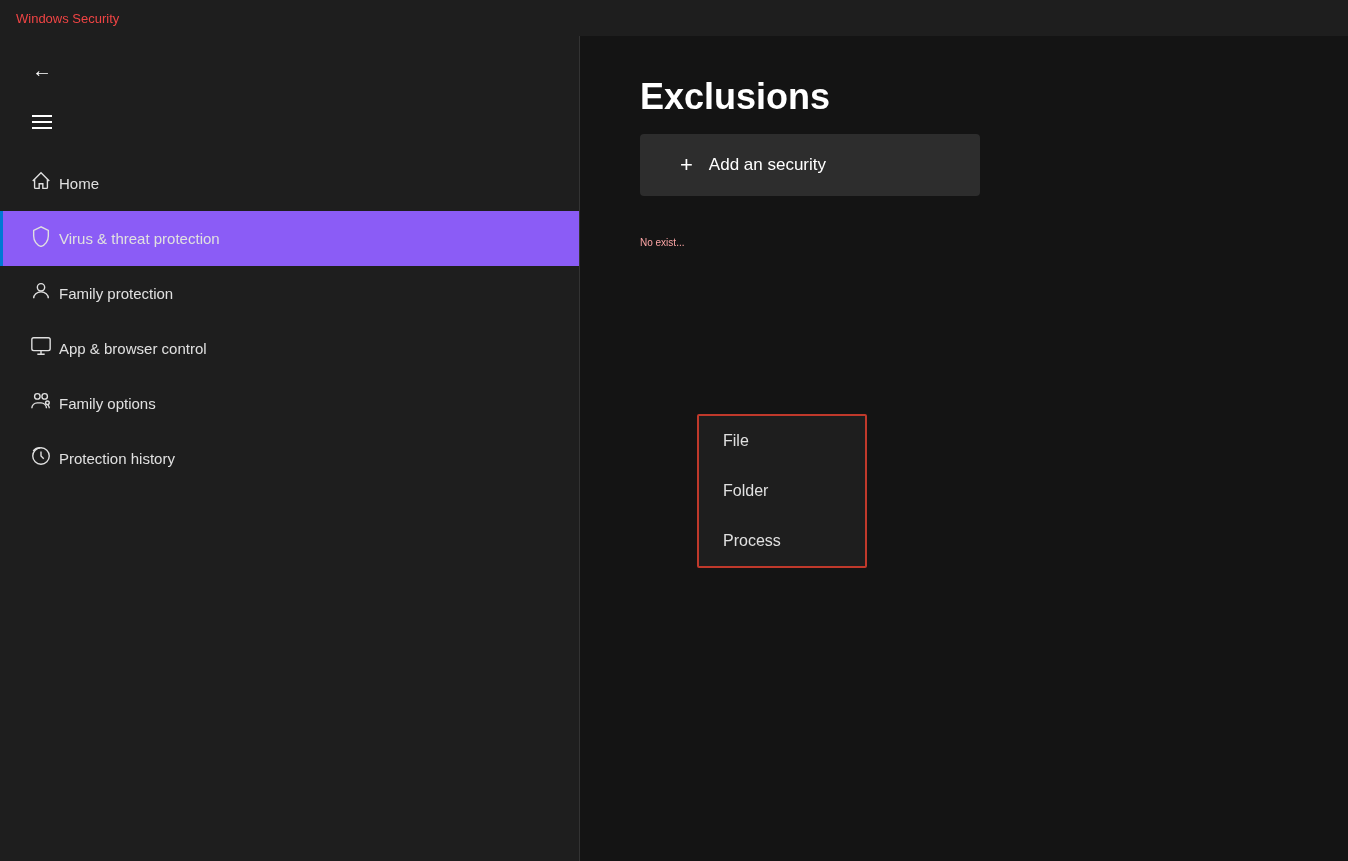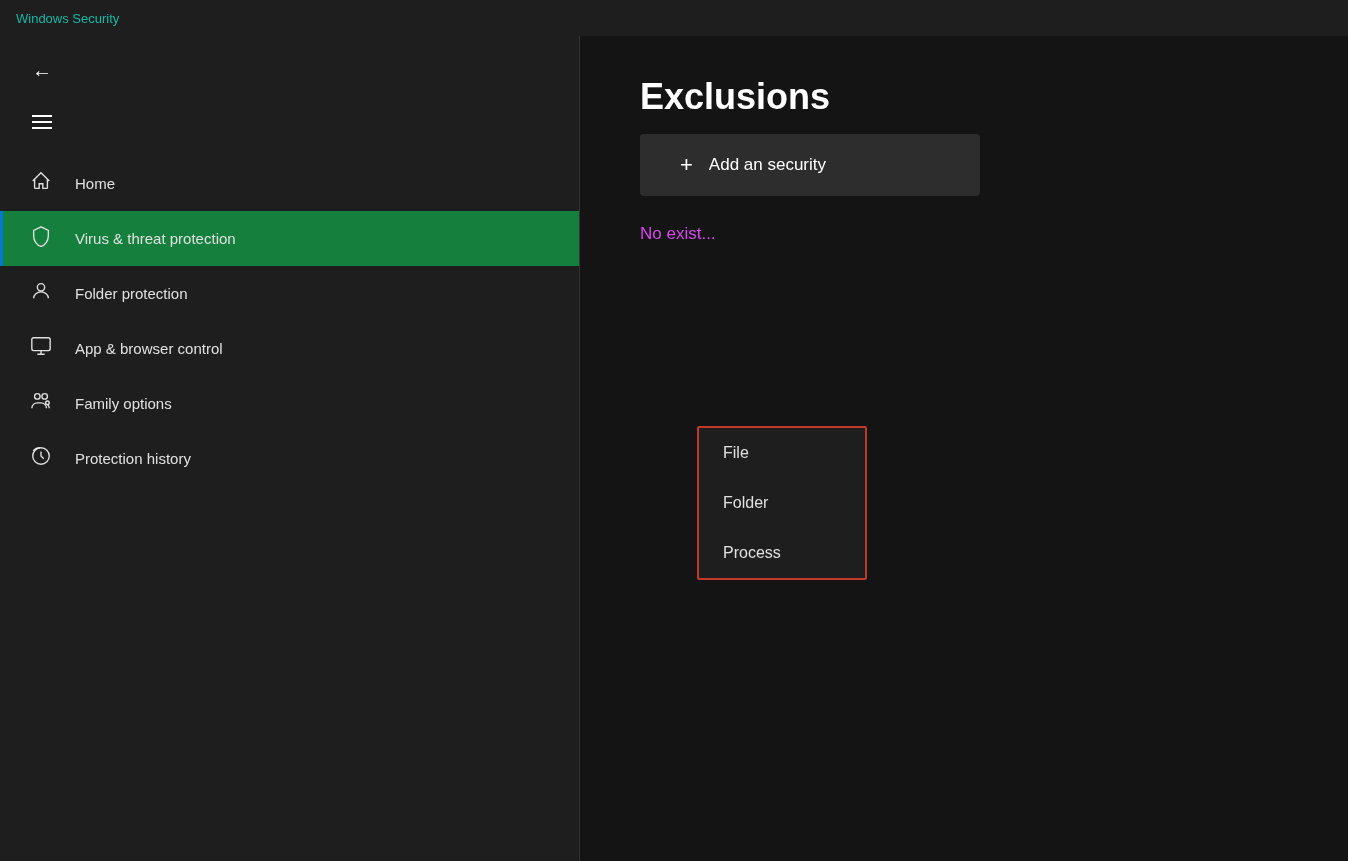--- a/index.html
+++ b/index.html
@@ -9,21 +9,21 @@
       width: 1348px;
       height: 861px;
       overflow: hidden;
       display: flex;
       flex-direction: column;
     }
 
     
     .title-bar {
       background: #1e1e1e;
-      color: #14b8a6;
+      color: #ef4444;
       padding: 12px 16px;
       font-size: 13px;
       font-weight: 400;
       height: 36px;
       display: flex;
       align-items: center;
       flex-shrink: 0;
     }
 
     
@@ -89,31 +89,31 @@
     .nav-items {
       list-style: none;
       padding: 8px 0;
       flex: 1;
       overflow-y: auto;
     }
 
     .nav-item {
       display: flex;
       align-items: center;
-      gap: 20px;
+      gap: 4px;
       padding: 14px 24px;
       color: #e0e0e0;
       font-size: 15px;
       cursor: pointer;
       position: relative;
       border-left: 3px solid transparent;
     }
     .nav-item.active {
       border-left: 3px solid #0078d4;
-      background: #15803d;
+      background: #8b5cf6;
     }
 
     .nav-icon {
       font-size: 20px;
       width: 28px;
       text-align: center;
       color: #e0e0e0;
       flex-shrink: 0;
     }
 
@@ -155,29 +155,29 @@
       min-width: 340px;
       position: relative;
     }
 
     .add-icon {
       font-size: 22px;
       color: #fff;
     }
 
     .no-existing-text {
-      color: #d946ef;
-      font-size: 17px;
-      margin-top: 28px;
+      color: #fca5a5;
+      font-size: 10px;
+      margin-top: 41px;
     }
 
     
     .dropdown-menu {
       position: absolute;
-      top: 292px;
+      top: 280px;
       left: 57px;
       background: #1e1e1e;
       border: 2px solid #c0392b;
       min-width: 170px;
       z-index: 100;
       border-radius: 2px;
     }
 
     .dropdown-item {
       padding: 16px 24px;
@@ -231,21 +231,21 @@
         <span>Virus &amp; threat protection</span>
       </li>
 
       <li class="nav-item">
         <span class="nav-icon">
           <svg width="22" height="22" viewBox="0 0 24 24" fill="none" stroke="currentColor" stroke-width="1.5">
             <circle cx="12" cy="8" r="4"></circle>
               <path d="M4 20c0-4 3.58-7 8-7s8 3 8 7"></path>
           </svg>
         </span>
-        <span>Folder protection</span>
+        <span>Family protection</span>
       </li>
 
 
       <li class="nav-item">
         <span class="nav-icon">
           <svg width="22" height="22" viewBox="0 0 24 24" fill="none" stroke="currentColor" stroke-width="1.5">
             <rect x="2" y="3" width="20" height="14" rx="2"></rect>
               <path d="M8 21h8M12 17v4"></path>
           </svg>
         </span>

